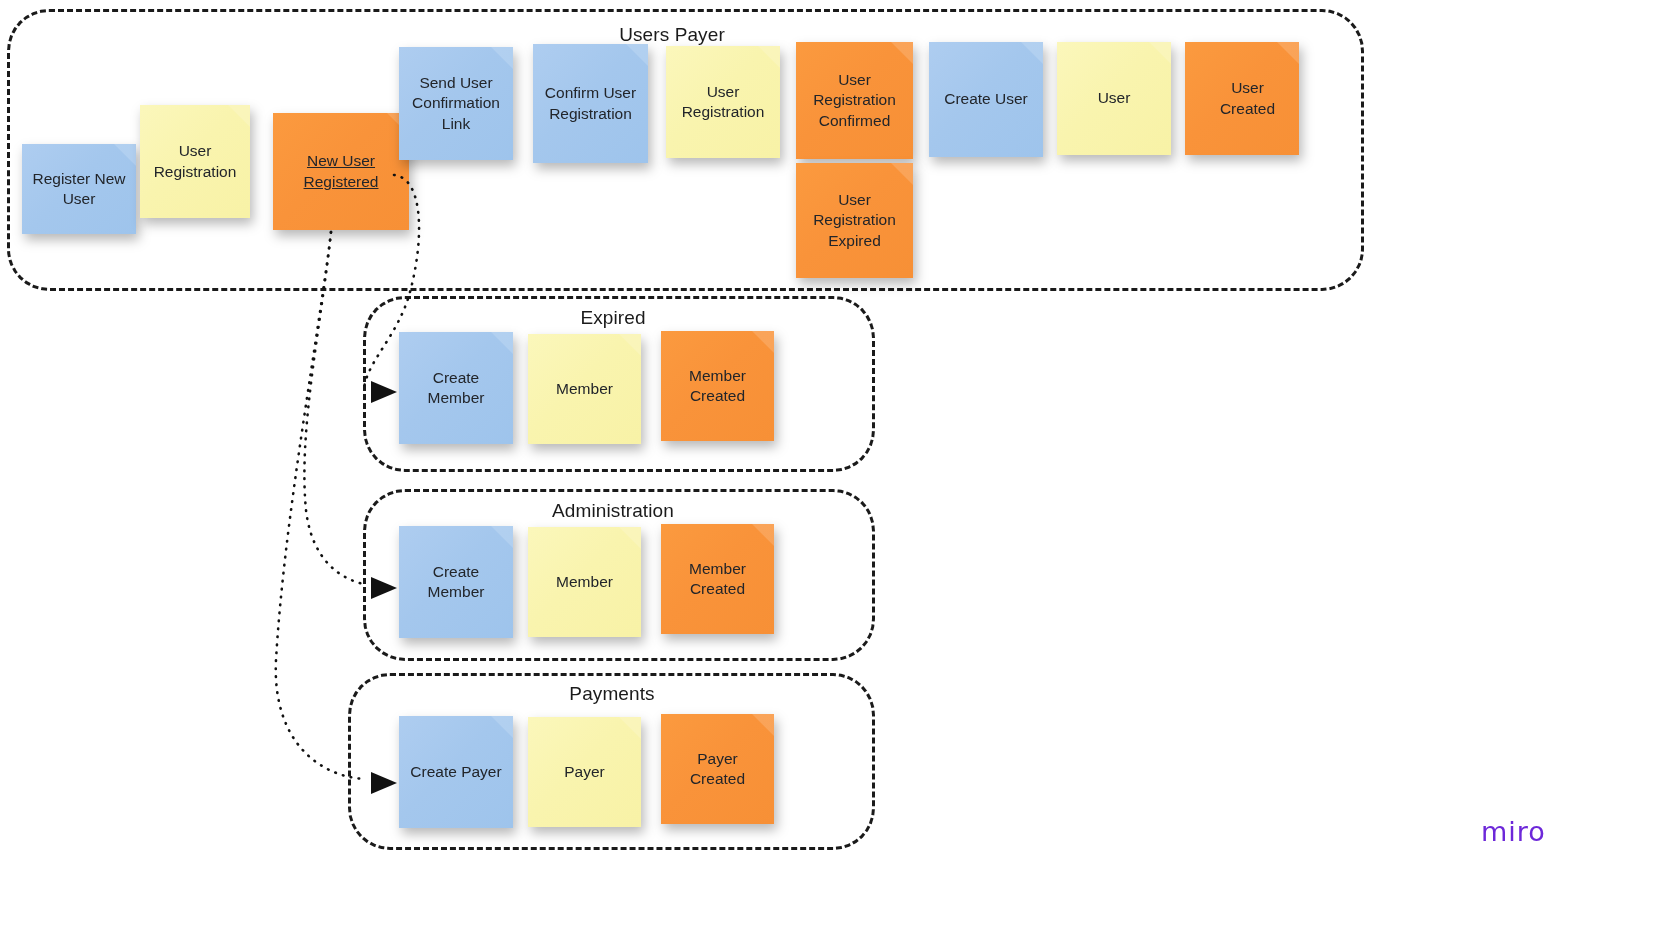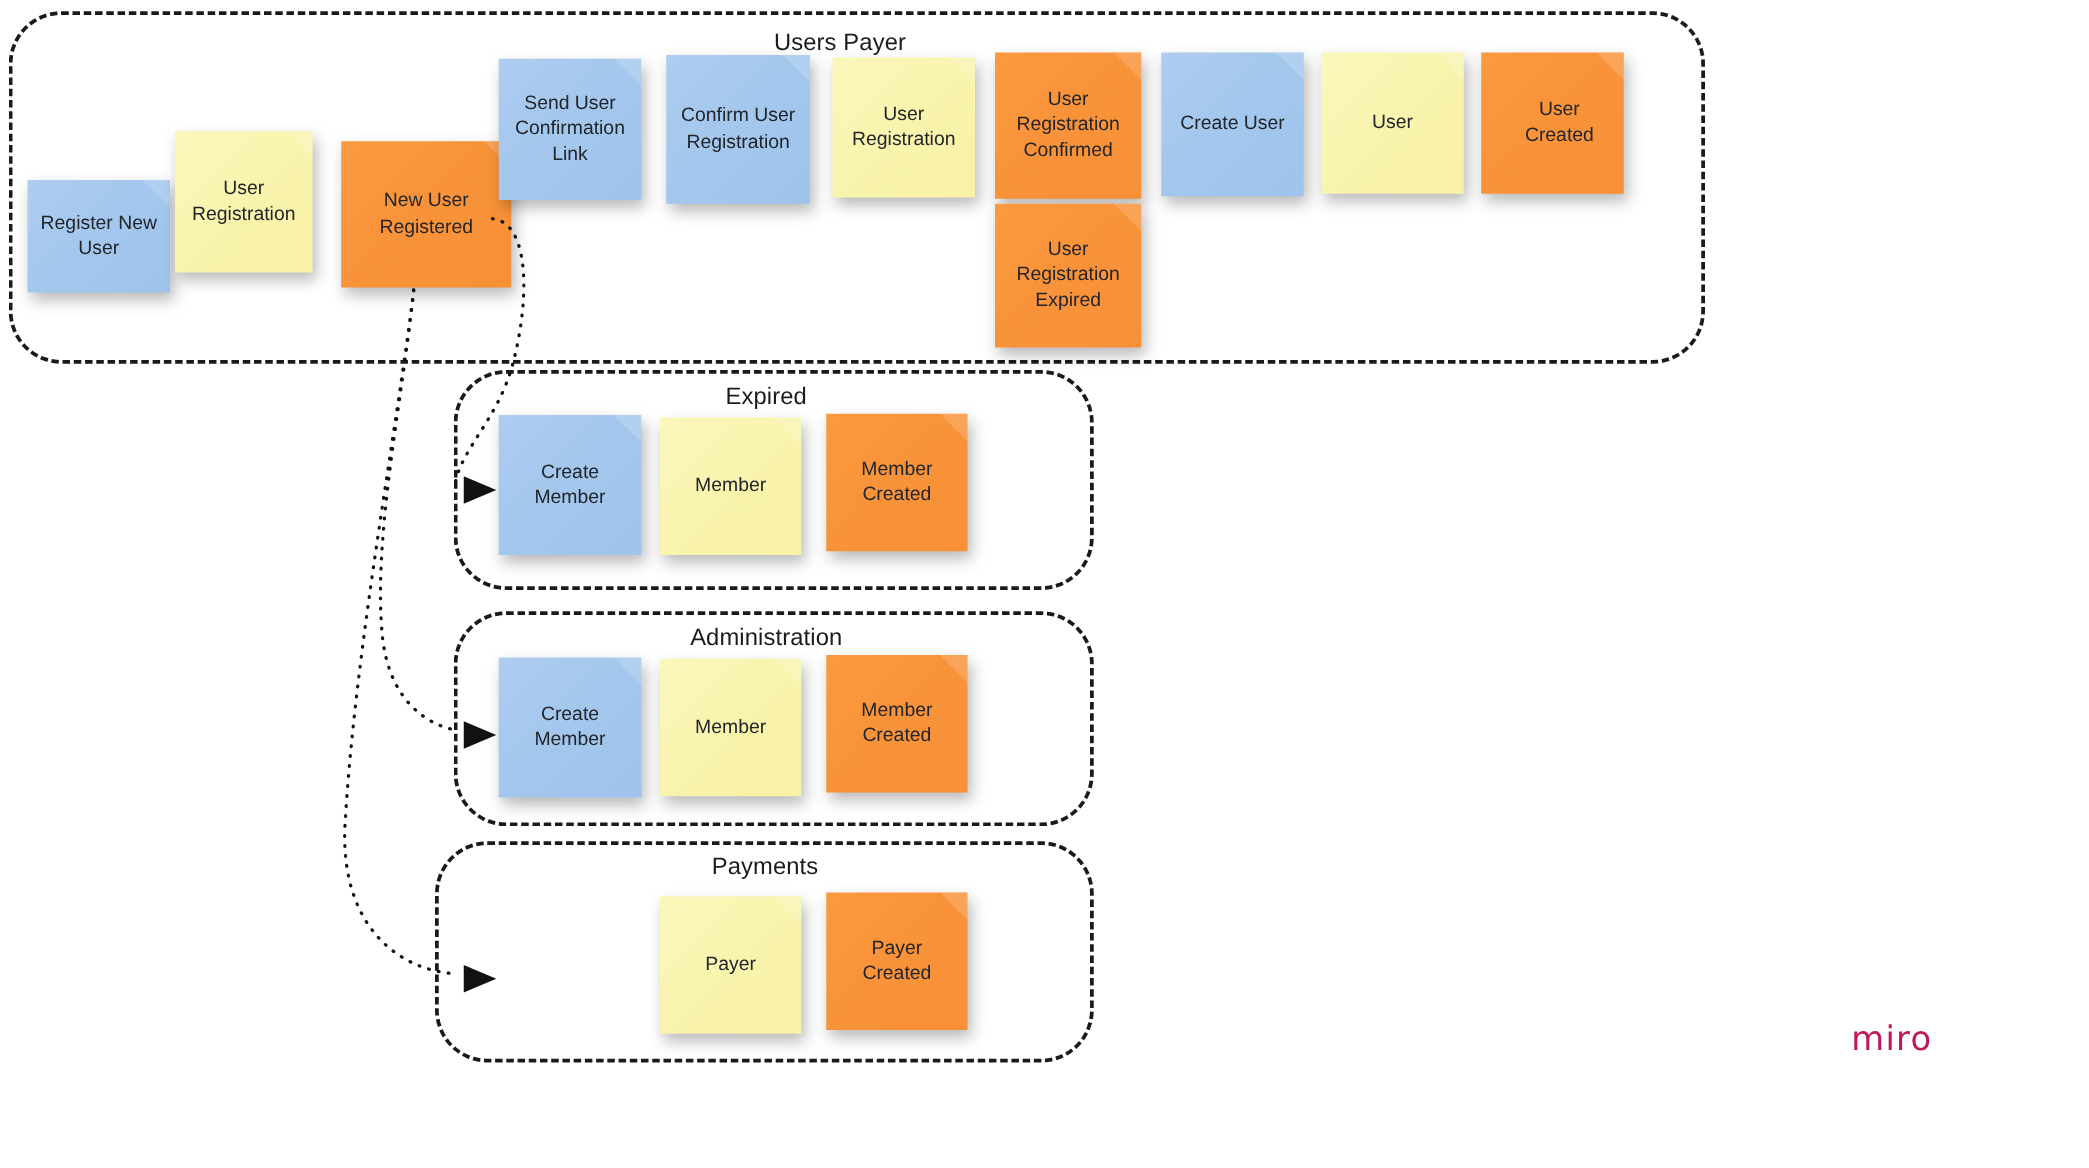--- a/index.html
+++ b/index.html
@@ -30,40 +30,40 @@
        border-color:transparent rgba(255,255,255,.16) transparent transparent;}
 
   
   #links{position:absolute;left:0;top:0;width:1671px;height:934px;
          pointer-events:none;overflow:visible;}
   .dotted{fill:none;stroke:#111111;stroke-width:2.6;
           stroke-dasharray:0.6 7.4;stroke-linecap:round;}
   .arrowhead{fill:#111111;}
 
   
-  #watermark{position:absolute;color:#be185d;font-size:27px;
+  #watermark{position:absolute;color:#6d28d9;font-size:27px;
              letter-spacing:1px;font-family:"DejaVu Sans",sans-serif;}
 </style>
 </head>
 <body>
 
 <div id="canvas">
 
   <div class="group" style="left:7px;top:9px;width:1357px;height:282px;"></div>
   <div class="group-title" style="left:672px;top:24px;">Users Payer</div>
 
   <div class="note blue" style="left:22px;top:128px;width:114px;height:90px;margin-top:16px;">
     <span>Register New
 User</span>
   </div>
   <div class="note yellow" style="left:140px;top:105px;width:110px;height:113px;">
     <span>User
 Registration</span>
   </div>
-  <div class="note orange" style="left:273px;top:113px;width:136px;height:117px;">
+  <div class="note orange" style="left:273px;top:113px;width:136px;height:117px;text-decoration:underline;">
     <span>New User
 Registered</span>
   </div>
   <div class="note blue" style="left:399px;top:47px;width:114px;height:113px;text-align:center;">
     <span>Send User
 Confirmation
 Link</span>
   </div>
   <div class="note blue" style="left:533px;top:44px;width:115px;height:119px;">
     <span>Confirm User
@@ -119,20 +119,23 @@
     <span>Member</span>
   </div>
   <div class="note orange" style="left:661px;top:524px;width:113px;height:110px;">
     <span>Member
 Created</span>
   </div>
 
   <div class="group" style="left:348px;top:673px;width:527px;height:177px;"></div>
   <div class="group-title" style="left:612px;top:683px;">Payments</div>
 
+  <div class="note blue" style="left:399px;top:716px;width:114px;height:112px;">
+    <span>Create Payer</span>
+  </div>
   <div class="note yellow" style="left:528px;top:717px;width:113px;height:110px;">
     <span>Payer</span>
   </div>
   <div class="note orange" style="left:661px;top:714px;width:113px;height:110px;">
     <span>Payer
 Created</span>
   </div>
 
   <svg id="links" viewBox="0 0 1671 934">
 

